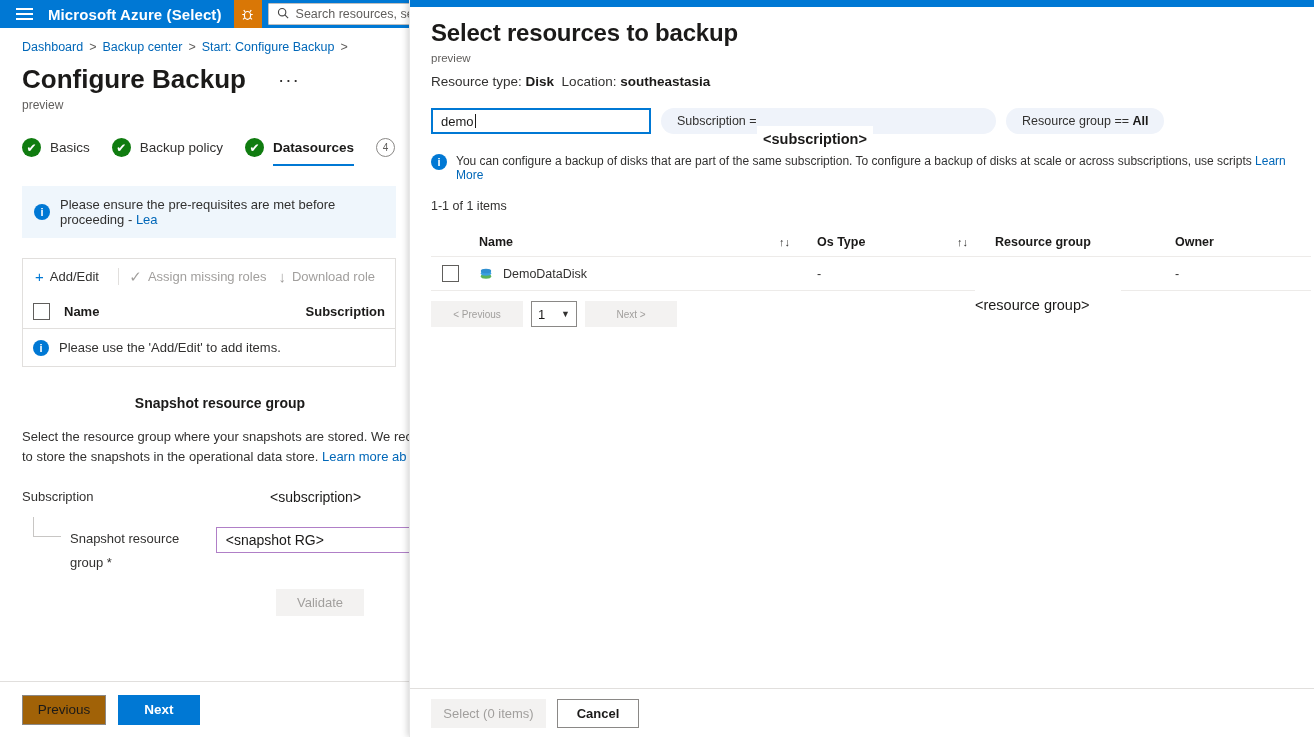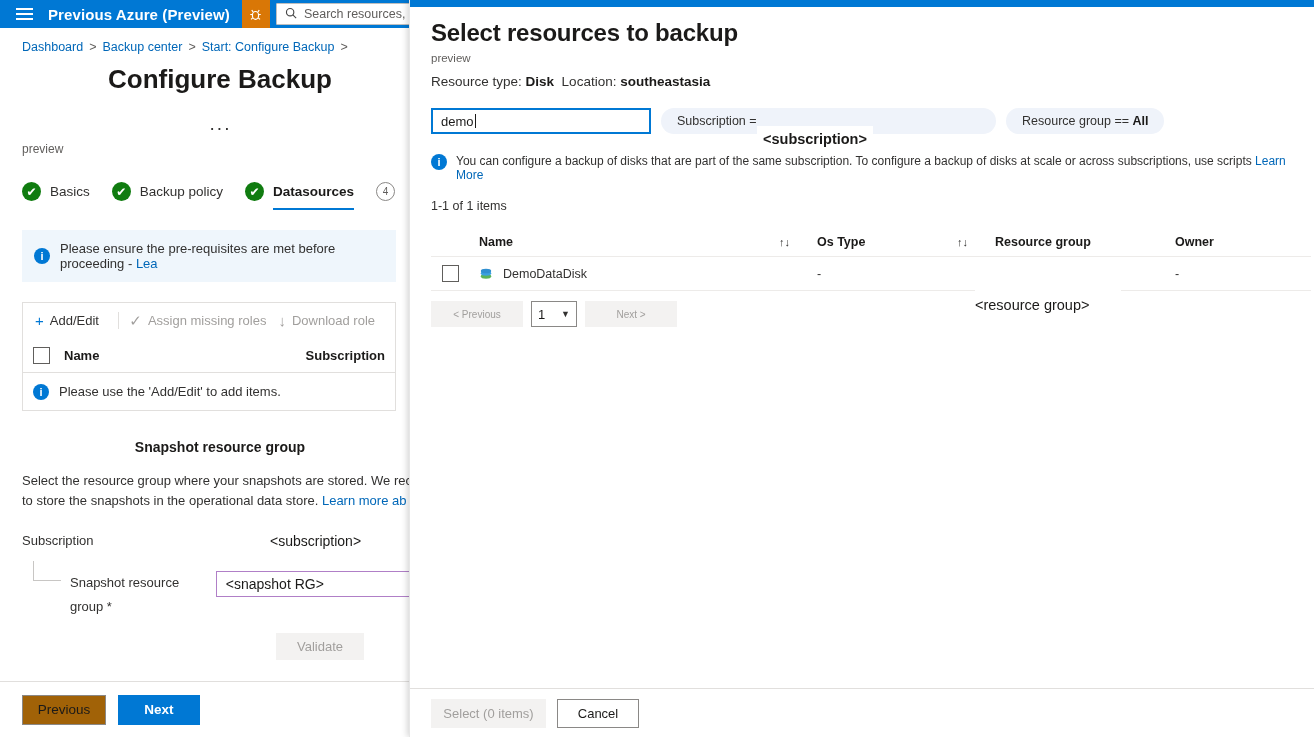--- a/index.html
+++ b/index.html
@@ -38,21 +38,21 @@
   #topicons .ti {
     width:36px;height:28px;display:flex;align-items:center;justify-content:center;color:#fff;font-size:14px;
   }
   #topicons .ti svg { display:block; }
 
   
   #leftpane { position:absolute; left:0; top:28px; width:418px; height:709px; background:#fff; overflow:hidden; }
   #breadcrumb { padding:12px 0 0 22px; font-size:12.5px; color:#0067b8; white-space:nowrap; }
   #breadcrumb .sep { color:#605e5c; margin:0 6px; }
   #breadcrumb a { color:#0067b8; text-decoration:none; }
-  #pagetitle { padding:10px 0 0 22px; font-size:26px; font-weight:600; color:#1b1a19; display:flex; align-items:center; gap:22px;flex-direction:column; }
+  #pagetitle { padding:10px 0 0 22px; font-size:26px; font-weight:600; color:#1b1a19; display:flex; align-items:center; gap:32px; }
   #pagetitle .ellip { font-size:19px; color:#323130; font-weight:400; letter-spacing:1px; }
   #preview-sub { padding:3px 0 0 22px; font-size:12px; color:#605e5c; }
 
   
   #wizard { margin:26px 0 0 22px; display:flex; align-items:flex-start; gap:0; }
   .wstep { display:flex; align-items:center; gap:9px; padding:0 0 9px 0; margin-right:22px; position:relative; }
   .wstep .chk {
     width:19px;height:19px;border-radius:50%;background:#107c10;color:#fff;
     display:flex;align-items:center;justify-content:center;font-size:12px;line-height:1;
   }
@@ -192,35 +192,35 @@
   #blade-footer {
     position:absolute; left:0; bottom:0; width:905px; height:49px; background:#fff; border-top:1px solid #e1dfdd;
     display:flex; align-items:center; padding-left:21px; gap:11px;
   }
   #select-btn {
     min-width:115px;height:29px;background:#f3f2f1;color:#a19f9d;font-size:13px;
     display:flex;align-items:center;justify-content:center;
   }
   #cancel-btn {
     min-width:82px;height:29px;border:1px solid #8a8886;background:#fff;color:#1b1a19;font-size:13px;
-    display:flex;align-items:center;justify-content:center;
+    display:flex;align-items:center;justify-content:center;font-weight:bold;
   }
 </style>
 </head>
 <body>
 
 <div id="topbar">
   <div id="hamburger">
     <div class="bars">
         <i></i>
         <i></i>
         <i></i>
       </div>
   </div>
-  <div id="brand">Previous Azure (Preview)</div>
+  <div id="brand">Microsoft Azure (Select)</div>
   <div id="bug-badge">
     <svg width="15" height="15" viewBox="0 0 16 16" fill="none" stroke="#fff" stroke-width="1.3">
       <ellipse cx="8" cy="9" rx="3.3" ry="4.2"></ellipse>
       <path d="M5.4 5.2 L4 3.2 M10.6 5.2 L12 3.2 M4.7 8 H2.4 M11.3 8 H13.6 M5 11.6 L3.2 13.2 M11 11.6 L12.8 13.2"></path>
     </svg>
   </div>
   <div id="searchwrap">
     <span class="mag">
       <svg width="12" height="12" viewBox="0 0 14 14" fill="none" stroke="#444" stroke-width="1.3">
         <circle cx="6" cy="6" r="4.3"></circle>

